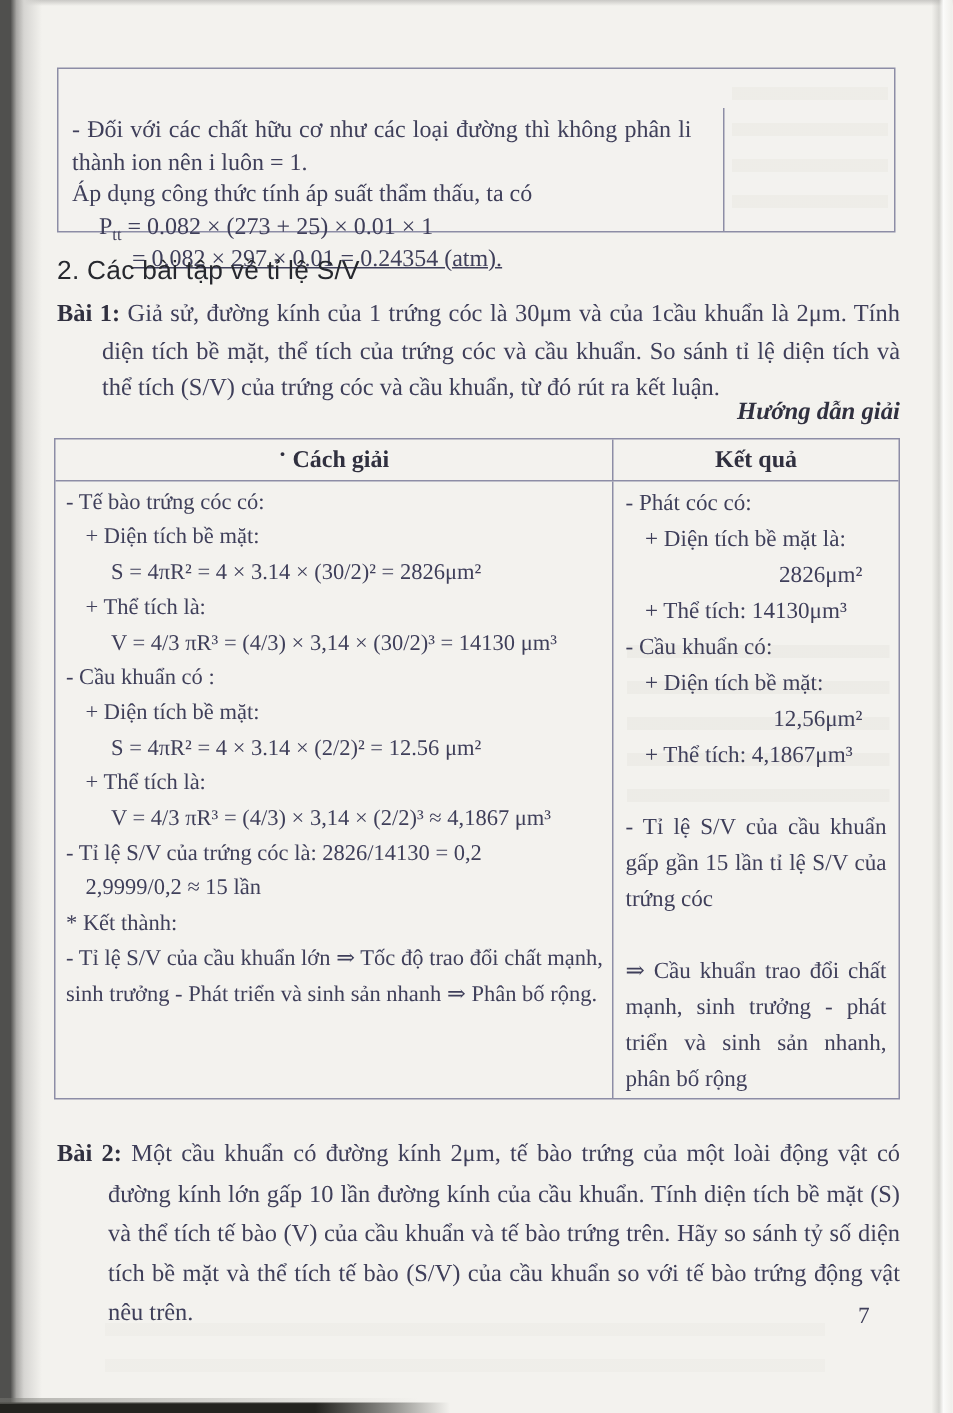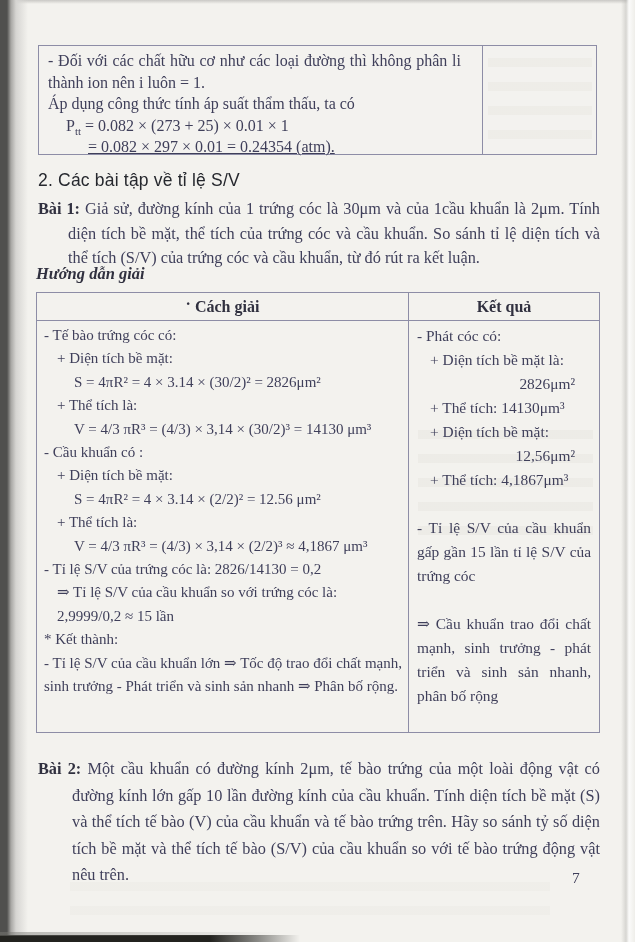--- a/index.html
+++ b/index.html
@@ -28,41 +28,41 @@
 
   
   p{margin:0;}
   .just{text-align:justify;}
   b,.bold{font-weight:bold;color:var(--ink-strong,#30303f);}
 
   
   .topbox{position:absolute;left:38px;top:45px;width:559px;height:110px;z-index:2;
     border:1px solid var(--border,#8d8da6);display:flex;box-sizing:border-box;background:rgba(255,255,255,.06);}
   .topbox-main{width:444px;border-right:1px solid var(--border,#8d8da6);box-sizing:border-box;
-    padding:4px 21px 0 9px;font-size:16px;line-height:21.5px;}
+    padding:4px 21px 0 9px;font-size:16px;line-height:21.5px;margin-top:26px;}
   .topbox-side{flex:1;}
   .f1{padding-left:18px;}
   .f2{padding-left:40px;text-decoration:underline;}
   sub.sub{font-size:11px;line-height:0;}
 
   
   .section-heading{position:absolute;left:38px;top:170px;z-index:2;
     font-family:"Liberation Sans","DejaVu Sans",sans-serif;font-weight:normal;font-size:17.5px;
     color:var(--heading,#26282e);letter-spacing:.2px;}
 
   
   .exercise{position:absolute;z-index:2;width:562px;font-size:16.3px;}
   .exercise p{padding-left:30px;text-indent:-30px;text-align:justify;}
   #ex1{left:38px;top:197px;}
   #ex1 p{line-height:24.6px;}
   #ex2{left:38px;top:756px;}
   #ex2 p{padding-left:34px;text-indent:-34px;line-height:26.5px;}
 
   .solution-title{position:absolute;left:36px;top:264px;width:564px;z-index:2;
-    text-align:left;font-weight:bold;font-style:italic;font-size:16.5px;color:var(--ink-strong,#30303f);}
+    text-align:right;font-weight:bold;font-style:italic;font-size:16.5px;color:var(--ink-strong,#30303f);}
 
   
   .soltable{position:absolute;left:36px;top:292px;width:564px;height:441px;z-index:2;
     border:1px solid var(--border,#8d8da6);box-sizing:border-box;display:flex;flex-direction:column;}
   .soltable .hrow{display:flex;border-bottom:1px solid var(--border,#8d8da6);height:27px;flex:none;}
   .soltable .brow{display:flex;flex:1;min-height:0;}
   .colL{width:372px;border-right:1px solid var(--border,#8d8da6);box-sizing:border-box;}
   .colR{flex:1;min-width:0;}
   .hrow .colL,.hrow .colR{display:flex;align-items:center;justify-content:center;
     font-weight:bold;font-size:16px;color:var(--ink-strong,#30303f);}
@@ -126,31 +126,31 @@
         <p class="tl in1">+ Diện tích bề mặt:</p>
         <p class="tl in2">S = 4πR² = 4 × 3.14 × (30/2)² = 2826μm²</p>
         <p class="tl in1">+ Thể tích là:</p>
         <p class="tl in2">V = 4/3 πR³ = (4/3) × 3,14 × (30/2)³ = 14130 μm³</p>
         <p class="tl">- Cầu khuẩn có :</p>
         <p class="tl in1">+ Diện tích bề mặt:</p>
         <p class="tl in2">S = 4πR² = 4 × 3.14 × (2/2)² = 12.56 μm²</p>
         <p class="tl in1">+ Thể tích là:</p>
         <p class="tl in2">V = 4/3 πR³ = (4/3) × 3,14 × (2/2)³ ≈ 4,1867 μm³</p>
         <p class="tl">- Tỉ lệ S/V của trứng cóc là: 2826/14130 = 0,2</p>
-        <p class="tl in1">⇒ Tỉ lệ S/V của cầu khuẩn so với trứng cóc là:</p>
         <p class="tl in1">2,9999/0,2 ≈ 15 lần</p>
         <p class="tl">* Kết thành:</p>
         <p class="tl wrap just">- Tỉ lệ S/V của cầu khuẩn lớn ⇒ Tốc độ trao đổi chất mạnh, sinh trưởng - Phát triển và sinh sản nhanh ⇒ Phân bố rộng.</p>
       </div>
     <div class="colR">
 
     <p class="tl">- Phát cóc có:</p>
         <p class="tl in1">+ Diện tích bề mặt là:</p>
         <p class="tl right">2826μm²</p>
         <p class="tl in1">+ Thể tích: 14130μm³</p>
+        <p class="tl">- Cầu khuẩn có:</p>
         <p class="tl in1">+ Diện tích bề mặt:</p>
         <p class="tl right">12,56μm²</p>
         <p class="tl in1">+ Thể tích: 4,1867μm³</p>
         <p class="tl just gap">- Tỉ lệ S/V của cầu khuẩn gấp gần 15 lần tỉ lệ S/V của trứng cóc</p>
         <p class="tl just gap">⇒ Cầu khuẩn trao đổi chất mạnh, sinh trưởng - phát triển và sinh sản nhanh, phân bố rộng</p>
       </div>
   </div>
 </div>
 
 <div class="exercise" id="ex2">

